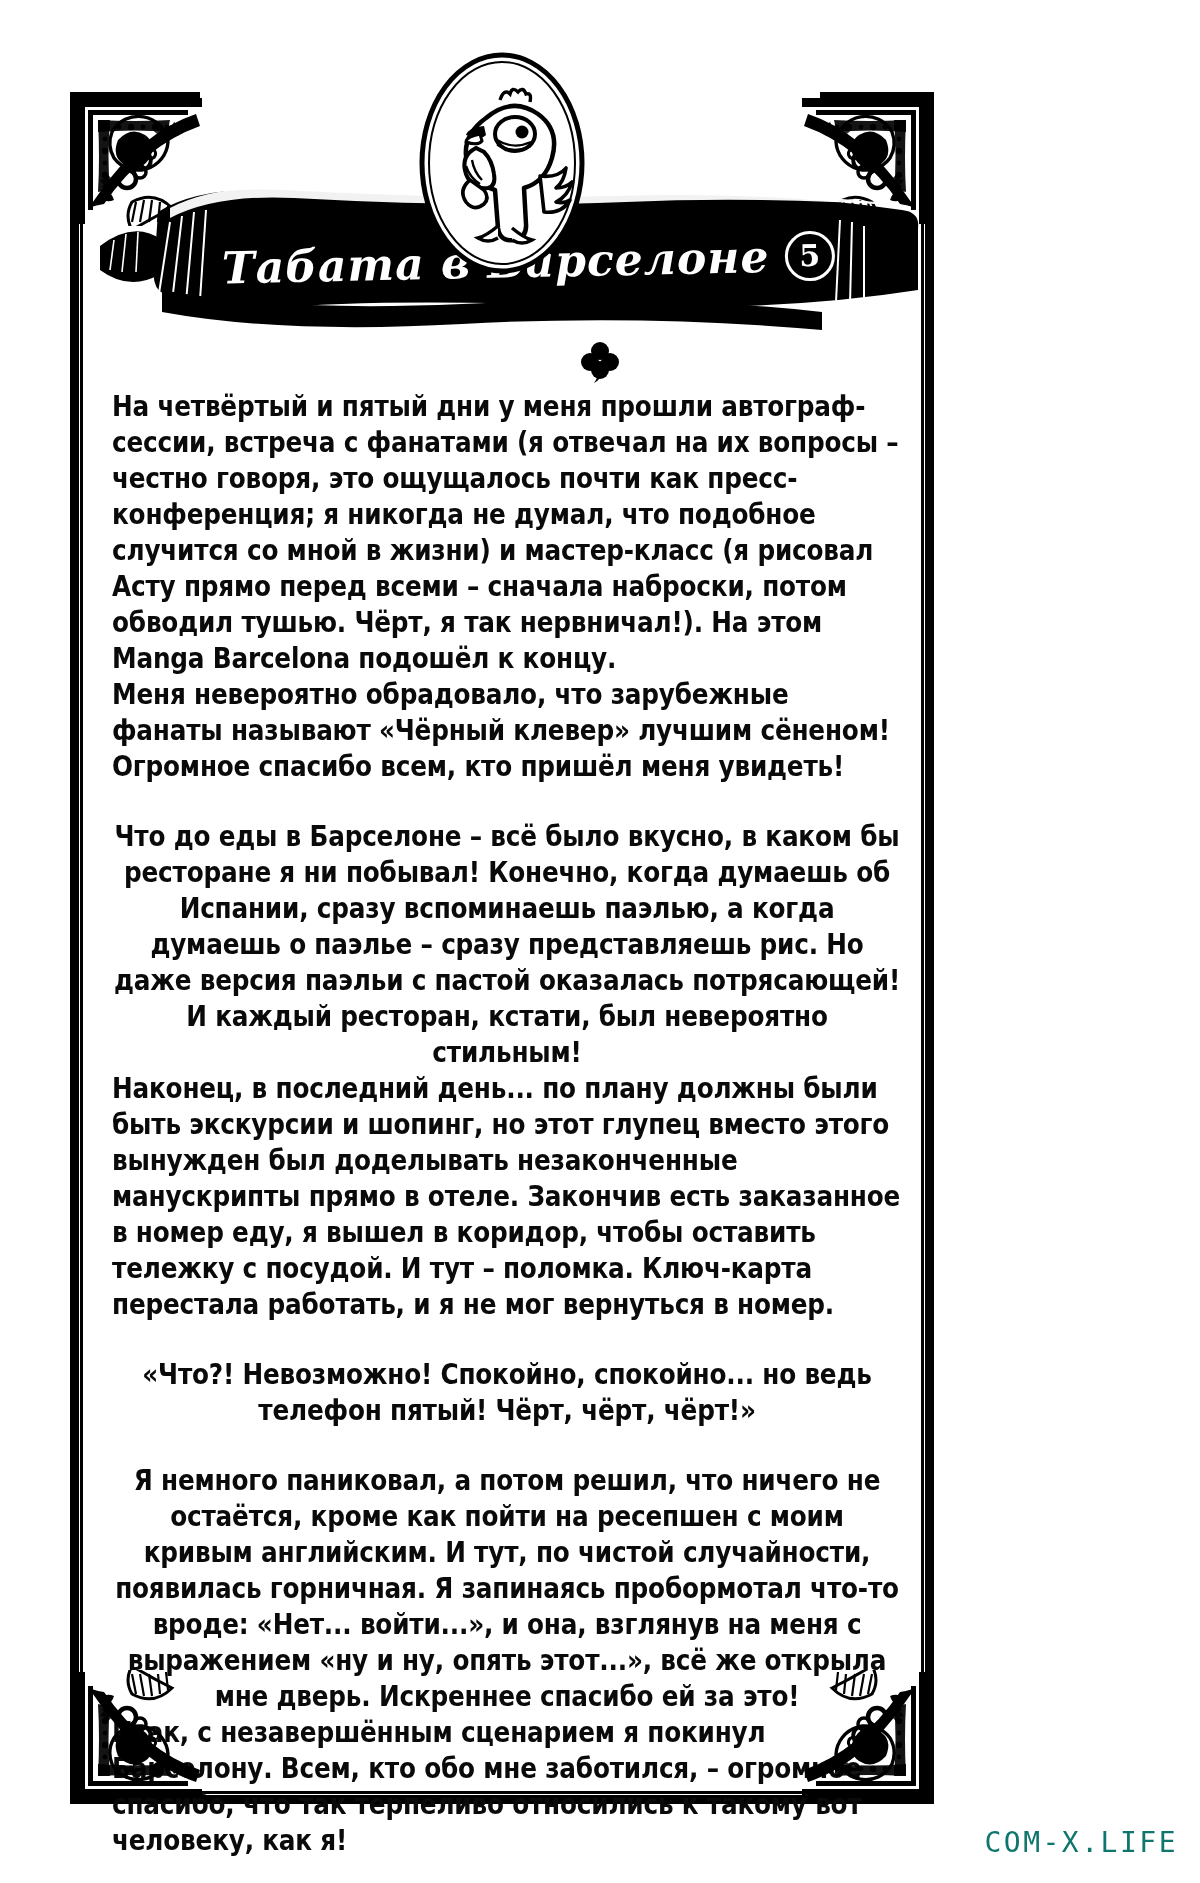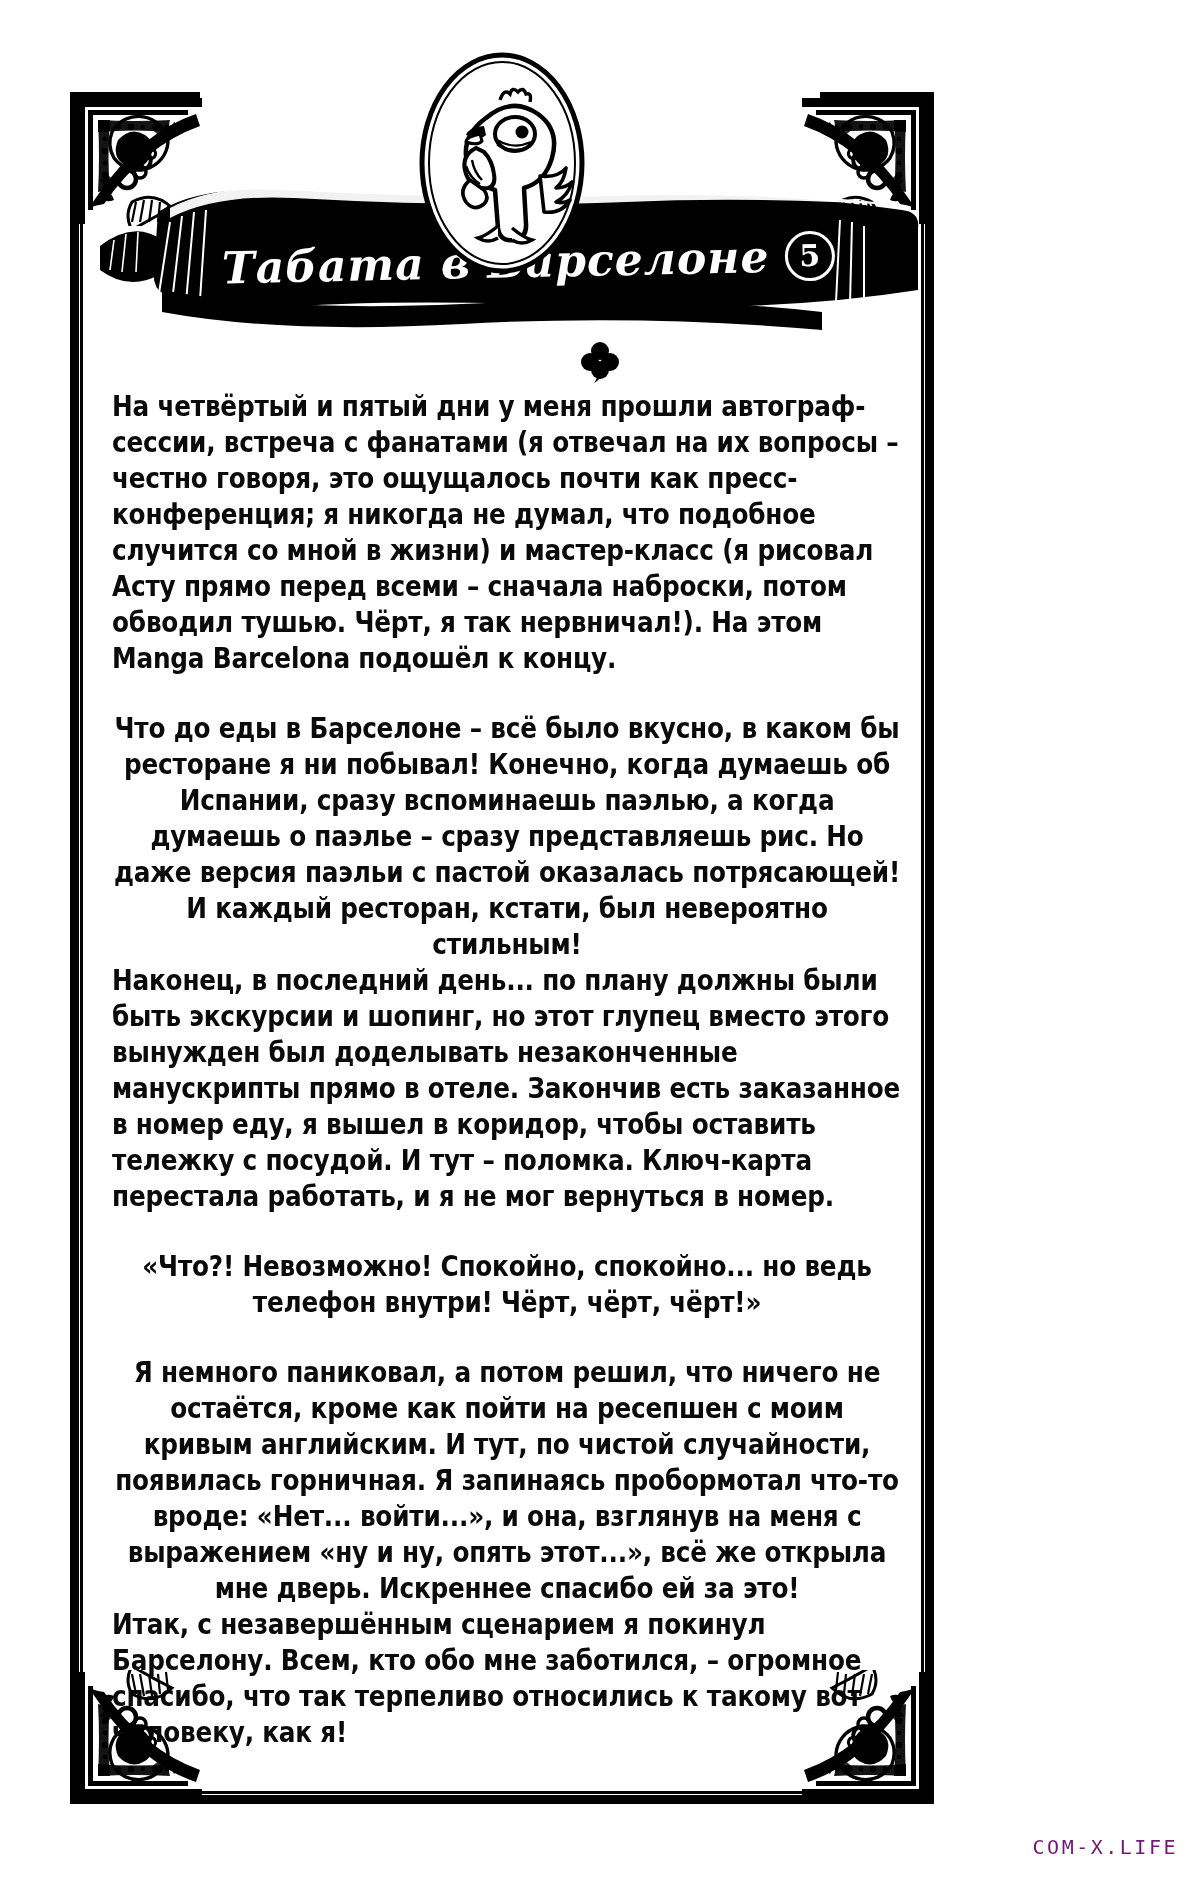--- a/index.html
+++ b/index.html
@@ -155,23 +155,23 @@
   #body-text p.gap-before {
     margin-top: 34px;
     text-align: center;
   }
 
   
   .watermark {
     position: absolute;
     right: 22px;
     bottom: 24px;
-    color: #701a75;
+    color: #0f766e;
     font-family: "DejaVu Sans Mono", "Liberation Mono", monospace;
-    font-size: 20px;
+    font-size: 28px;
     letter-spacing: 2.5px;
     z-index: 9;
     margin-top: 40px;
   }
 </style>
 </head>
 <body>
 
 <div id="page">
 
@@ -421,23 +421,24 @@
         <circle cx="10" cy="22" r="9"></circle>
         <circle cx="30" cy="22" r="9"></circle>
         <circle cx="20" cy="30" r="9"></circle>
         <path d="M19 30 q-1 8 -5 13 q7 -3 9 -13 Z"></path>
       </g>
     </svg>
   </div>
 
   <div id="body-text">
     <p>На четвёртый и пятый дни у меня прошли автограф-сессии, встреча с фанатами (я отвечал на их вопросы – честно говоря, это ощущалось почти как пресс-конференция; я никогда не думал, что подобное случится со мной в жизни) и мастер-класс (я рисовал Асту прямо перед всеми – сначала наброски, потом обводил тушью. Чёрт, я так нервничал!). На этом Manga Barcelona подошёл к концу.</p>
+    <p>Меня невероятно обрадовало, что зарубежные фанаты называют «Чёрный клевер» лучшим сёненом! Огромное спасибо всем, кто пришёл меня увидеть!</p>
     <p class="gap-before">Что до еды в Барселоне – всё было вкусно, в каком бы ресторане я ни побывал! Конечно, когда думаешь об Испании, сразу вспоминаешь паэлью, а когда думаешь о паэлье – сразу представляешь рис. Но даже версия паэльи с пастой оказалась потрясающей! И каждый ресторан, кстати, был невероятно стильным!</p>
     <p>Наконец, в последний день... по плану должны были быть экскурсии и шопинг, но этот глупец вместо этого вынужден был доделывать незаконченные манускрипты прямо в отеле. Закончив есть заказанное в номер еду, я вышел в коридор, чтобы оставить тележку с посудой. И тут – поломка. Ключ-карта перестала работать, и я не мог вернуться в номер.</p>
-    <p class="gap-before">«Что?! Невозможно! Спокойно, спокойно... но ведь телефон внутри! Чёрт, чёрт, чёрт!»</p>
+    <p class="gap-before">«Что?! Невозможно! Спокойно, спокойно... но ведь телефон пятый! Чёрт, чёрт, чёрт!»</p>
     <p class="gap-before">Я немного паниковал, а потом решил, что ничего не остаётся, кроме как пойти на ресепшен с моим кривым английским. И тут, по чистой случайности, появилась горничная. Я запинаясь пробормотал что-то вроде: «Нет... войти...», и она, взглянув на меня с выражением «ну и ну, опять этот...», всё же открыла мне дверь. Искреннее спасибо ей за это!</p>
     <p>Итак, с незавершённым сценарием я покинул Барселону. Всем, кто обо мне заботился, – огромное спасибо, что так терпеливо относились к такому вот человеку, как я!</p>
 
   </div>
 
   <div class="watermark">COM-X.LIFE</div>
 
 </div>
 
 </body></html>

